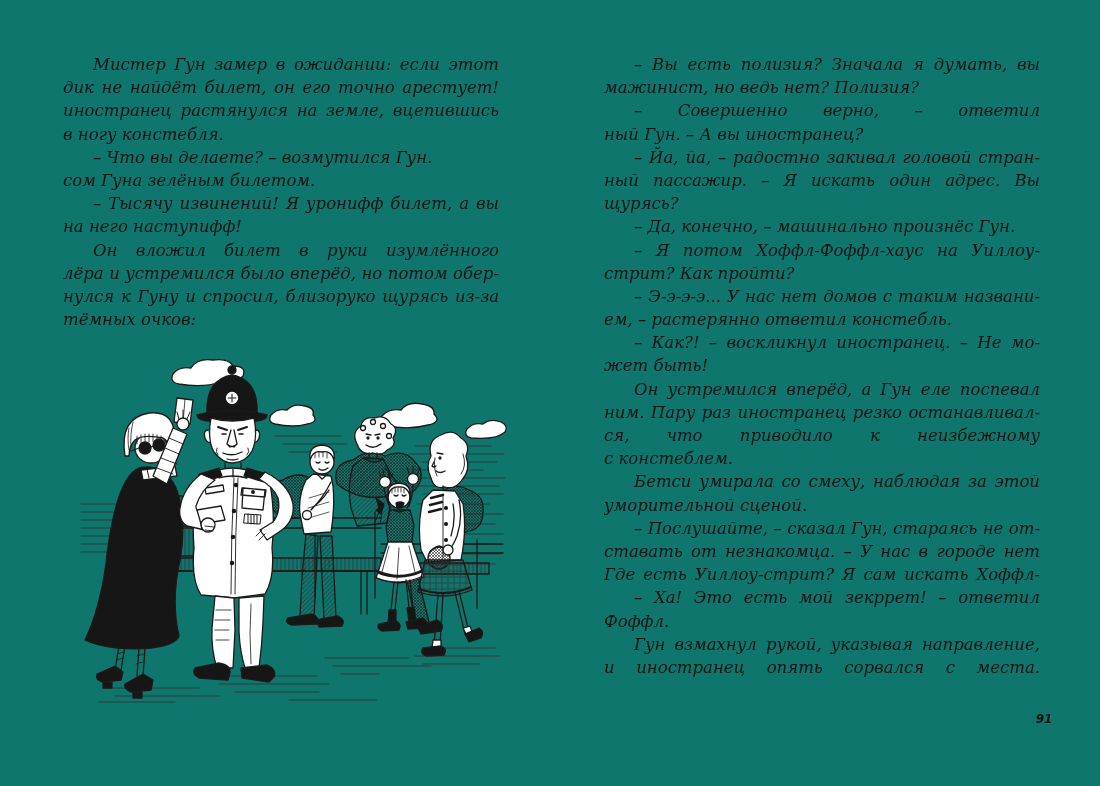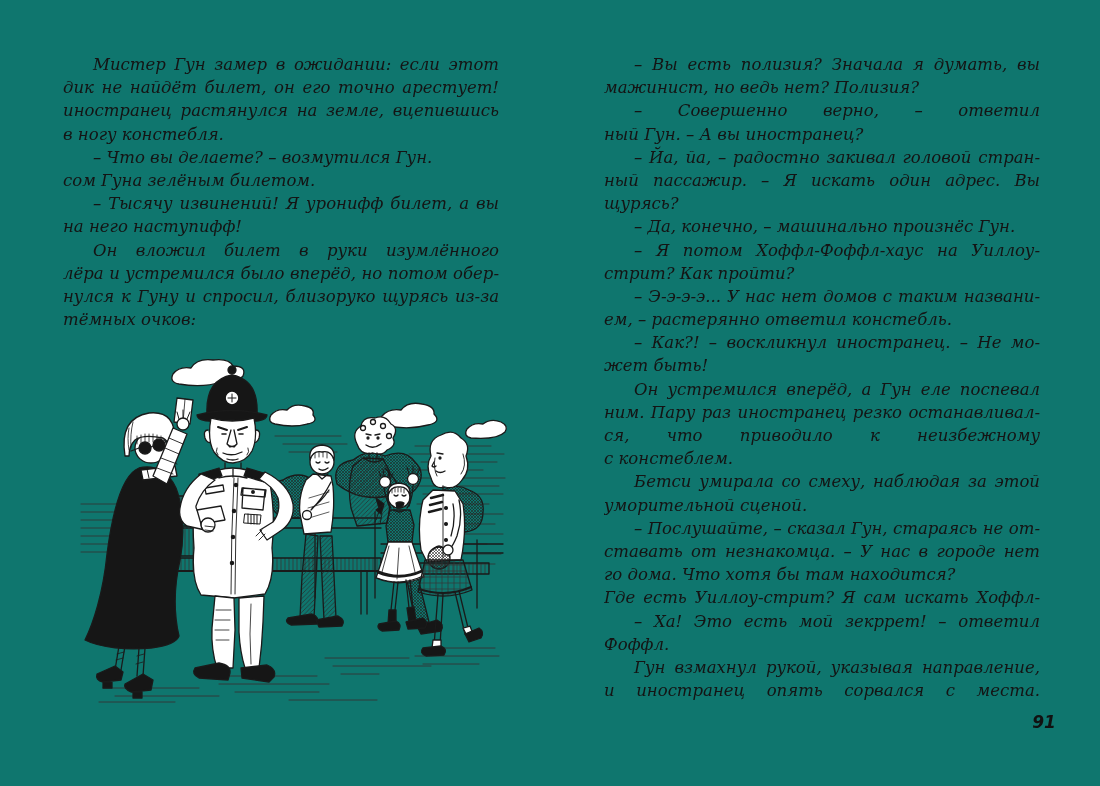--- a/index.html
+++ b/index.html
@@ -16,21 +16,21 @@
     height:23.2px;overflow:hidden;white-space:normal;
     text-align:justify;text-align-last:justify;
   }
   .line.e{text-align-last:left;}
   .line.i{text-indent:30px;}
   .illus{position:absolute;left:79px;top:358px;width:430px;height:352px;margin:0;}
   .illus svg{display:block;width:430px;height:352px;}
   .pageno{
     position:absolute;left:1026px;top:712px;width:36px;text-align:center;
     font-family:"DejaVu Sans","Liberation Sans",sans-serif;
-    font-weight:bold;font-size:17px;color:#111;
+    font-weight:bold;font-size:12px;color:#111;
   }
 </style>
 </head>
 <body>
 
 <div class="sheet">
 
   <div class="col col-left">
       <div class="line i">Мистер Гун замер в ожидании: если этот чу-</div>
       <div class="line">дик не найдёт билет, он его точно арестует! Вдруг</div>
@@ -61,21 +61,20 @@
       <div class="line i">– Как?! – воскликнул иностранец. – Не мо-</div>
       <div class="line e">жет быть!</div>
       <div class="line i">Он устремился вперёд, а Гун еле поспевал за</div>
       <div class="line">ним. Пару раз иностранец резко останавливал-</div>
       <div class="line">ся, что приводило к неизбежному столкновению</div>
       <div class="line e">с констеблем.</div>
       <div class="line i">Бетси умирала со смеху, наблюдая за этой</div>
       <div class="line e">уморительной сценой.</div>
       <div class="line i">– Послушайте, – сказал Гун, стараясь не от-</div>
       <div class="line">ставать от незнакомца. – У нас в городе нет тако-</div>
-      <div class="line e">го дома. Что хотя бы там находится?</div>
       <div class="line">Где есть Уиллоу-стрит? Я сам искать Хоффл-</div>
       <div class="line i">– Ха! Это есть мой зекррет! – ответил Фатти. –</div>
       <div class="line e">Фоффл.</div>
       <div class="line i">Гун взмахнул рукой, указывая направление,</div>
       <div class="line">и иностранец опять сорвался с места. Констебль</div>
     </div>
 
   <figure class="illus" role="img" aria-label="Чёрно-белая иллюстрация: переодетый иностранец в парике, тёмных очках и чёрном плаще суёт билет констеблю в шлеме; рядом у скамейки смеются четверо детей">
     <svg viewBox="0 0 430 352" xmlns="http://www.w3.org/2000/svg">
       <defs>

